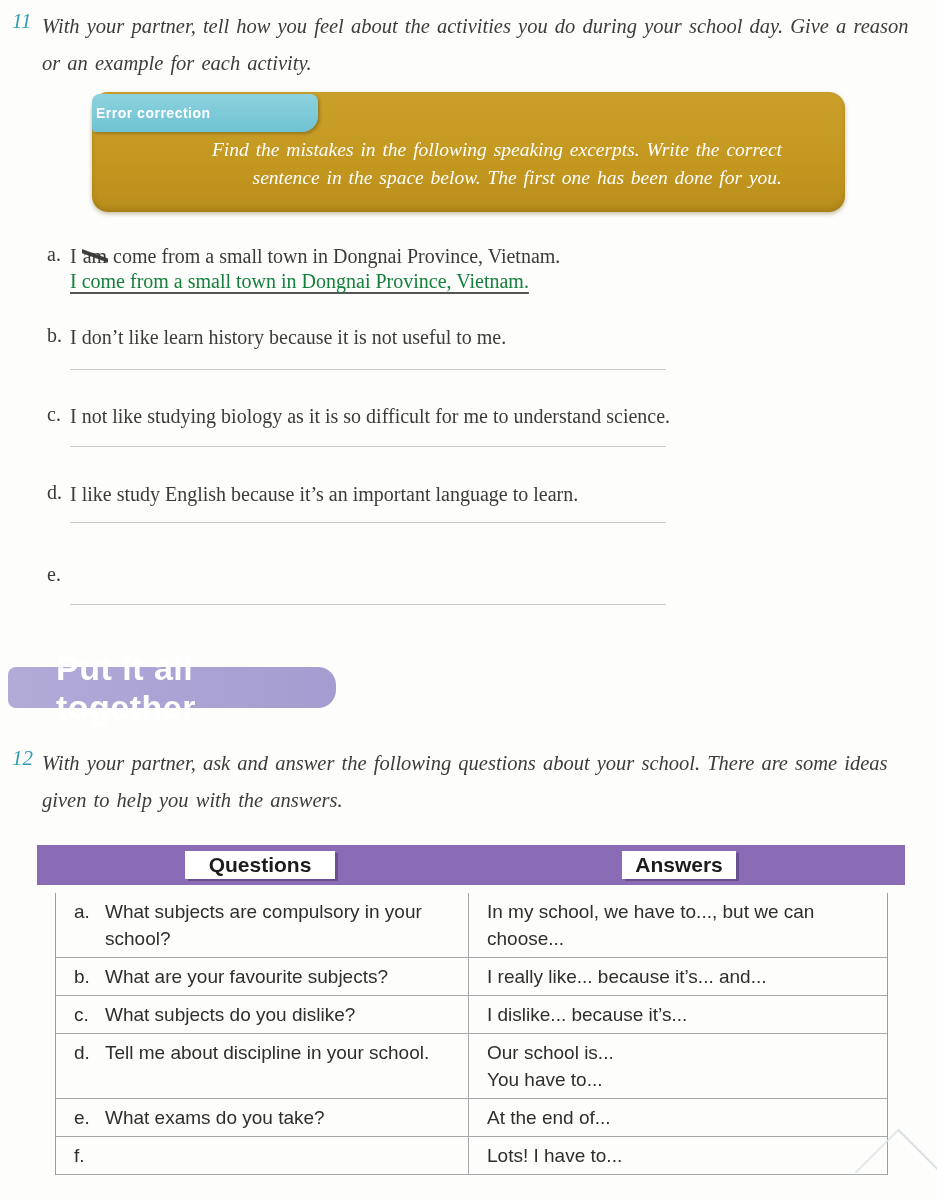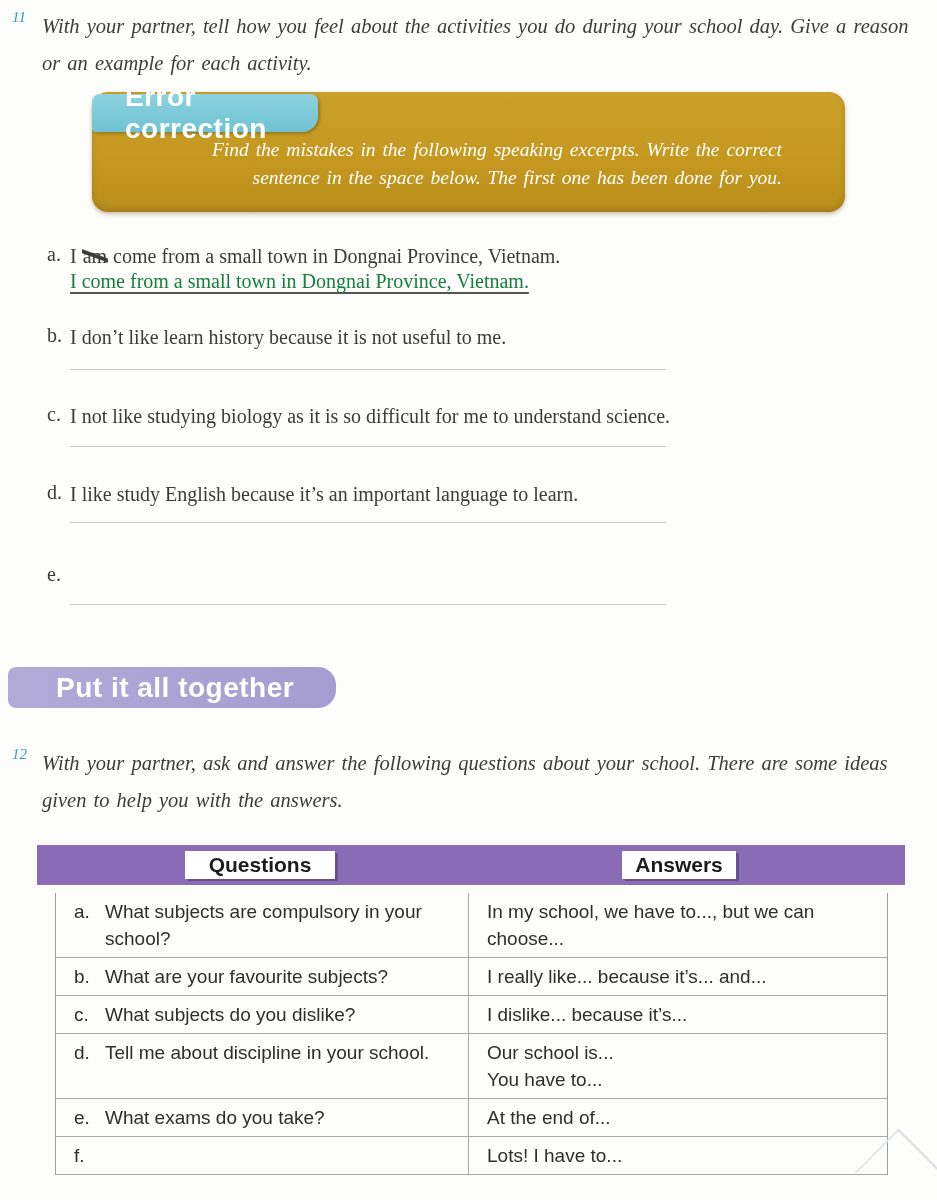--- a/index.html
+++ b/index.html
@@ -6,21 +6,21 @@
   body{background:#ffffff;}
   .page{
     position:relative;width:937px;height:1200px;overflow:hidden;
     background:#fdfdfb;
     font-family:"Liberation Serif", serif;
     color:#3b3b3b;
   }
   
   .ex{position:absolute;display:flex;left:12px;width:912px;}
   .exnum{
-    flex:0 0 30px;font-style:italic;font-size:15px;color:#2f9fb4;
+    flex:0 0 30px;font-style:italic;font-size:21px;color:#2f9fb4;
     padding-top:1px;text-align:left;
   }
   .extext{
     margin:0;font-style:italic;font-size:20.5px;line-height:37px;
     color:#3c3c3c;word-spacing:2px;width:876px;
   }
   
   .gold-box{
     position:absolute;top:92px;left:92px;width:753px;height:120px;
     background:linear-gradient(180deg,#caa02a 0%,#c4981f 60%,#b88d1c 100%);
@@ -29,21 +29,21 @@
   }
   .ec-tab{
     position:absolute;top:2px;left:0;width:226px;height:38px;
     background:linear-gradient(180deg,#8dd2de 0%,#6fc2d3 100%);
     border-radius:8px 8px 16px 4px;
     box-shadow:2px 2px 3px rgba(70,60,20,.35);
     display:flex;align-items:center;
   }
   .ec-tab span{
     font-family:"Liberation Sans", sans-serif;font-weight:700;
-    font-size:28px;color:#ffffff;padding-left:33px;letter-spacing:.5px;
+    font-size:14px;color:#ffffff;padding-left:4px;letter-spacing:.5px;
   }
   .gold-text{
     position:absolute;top:44px;left:50px;width:640px;margin:0;
     font-style:italic;font-size:19.5px;line-height:27.5px;color:#ffffff;
     word-spacing:2px;
     text-align:right;
   }
   
   .item{position:absolute;left:47px;display:flex;width:840px;}
   .item .letter{flex:0 0 23px;font-size:20px;color:#3b3b3b;}
@@ -63,21 +63,21 @@
   }
   
   .banner{
     position:absolute;top:667px;left:8px;width:328px;height:41px;
     background:linear-gradient(90deg,#b2aad7 0%,#a59cd1 100%);
     border-radius:8px 18px 18px 8px;
     display:flex;align-items:center;
   }
   .banner span{
     font-family:"Liberation Sans", sans-serif;font-weight:700;
-    font-size:28px;color:#ffffff;padding-left:48px;letter-spacing:.5px;
+    font-size:34px;color:#ffffff;padding-left:48px;letter-spacing:.5px;
   }
   
   .qa-table{position:absolute;top:845px;left:37px;width:868px;}
   .qa-header{
     position:relative;height:40px;background:#8a6cb6;
   }
   .hdr-box{
     position:absolute;top:6px;height:28px;background:#ffffff;
     box-shadow:3px 2px 0 rgba(40,25,70,.35);
     display:flex;align-items:center;justify-content:center;

